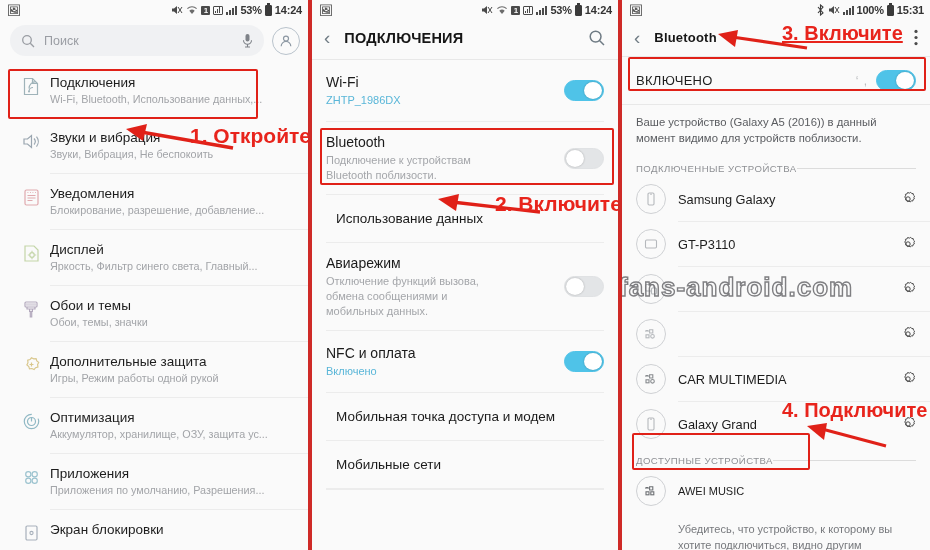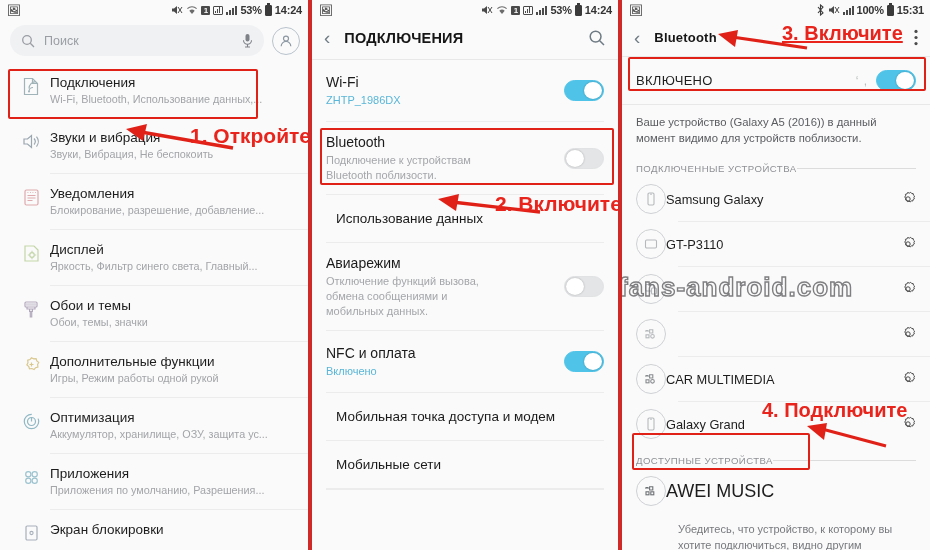--- a/index.html
+++ b/index.html
@@ -101,21 +101,21 @@
   .plain { padding: 16px 24px; font-size: 13.5px; color: #1b1b1b; }
 
   
   .bt-toggle-row { display: flex; align-items: center; padding: 13px 14px; }
   .bt-toggle-row .lbl { flex: 1; font-size: 13px; color: #1f1f1f; letter-spacing: .3px; }
   .spin { font-size: 12px; color: #b9bbbe; margin-right: 8px; letter-spacing: 1px; }
   .notice { padding: 9px 14px 12px; font-size: 11.3px; color: #5a5c60; line-height: 16px; }
   .sectionhead { display: flex; align-items: center; padding: 5px 14px 3px; }
   .sectionhead span { font-size: 9.6px; color: #8e9094; letter-spacing: .45px; white-space: nowrap;}
   .sectionhead .ln { flex: 1; height: 1px; background: #dcdcdc; }
-  .devrow { display: flex; align-items: center; padding: 7px 14px; gap: 0; }
+  .devrow { display: flex; align-items: center; padding: 7px 14px; gap: 12px; }
   .devcirc {
     width: 30px; height: 30px; border-radius: 50%; border: 1.2px solid #cfd1d4;
     display: flex; align-items: center; justify-content: center; flex: none;
   }
   .devrow .dn { flex: 1; font-size: 12.8px; color: #1d1d1d; }
   .gear { flex: none; }
   .devsep { height: 1px; background: #ececec; margin-left: 56px; }
   .hint { padding: 8px 14px 0 56px; font-size: 11px; color: #77797d; line-height: 16px; }
 
   
@@ -274,21 +274,21 @@
       <div class="sep"></div>
 
       <div class="row">
         <div class="ic">
           <svg width="21" height="21" viewBox="0 0 21 21">
               <path d="M10.5 2.8l2.2 1.1 2.4-.3.7 2.3 1.9 1.5-1.1 2.2.3 2.4-2.3.7-1.5 1.9-2.2-1.1-2.4.3-.7-2.3L5.9 9.9 7 7.7l-.3-2.4 2.3-.7z" stroke="#d9c78c" stroke-width="1.2" fill="none"></path>
               <path d="M10.5 7.5v4M8.5 9.5h4" stroke="#d9c78c" stroke-width="1.2"></path>
             </svg>
         </div>
         <div class="txt">
-          <div class="t1">Дополнительные функции</div>
+          <div class="t1">Дополнительные защита</div>
           <div class="t2">Игры, Режим работы одной рукой</div>
         </div>
       </div>
       <div class="sep"></div>
 
       <div class="row">
         <div class="ic">
           <svg width="21" height="21" viewBox="0 0 21 21">
               <circle cx="10.5" cy="10.5" r="7.2" stroke="#8fb8c4" stroke-width="1.2" fill="none" stroke-dasharray="34 8"></circle>
               <circle cx="10.5" cy="10.5" r="4" stroke="#8fb8c4" stroke-width="1.2" fill="none"></circle>
@@ -627,39 +627,39 @@
 
     <div class="devrow">
       <div class="devcirc">
         <svg width="16" height="16" viewBox="0 0 16 16">
             <path d="M3 6V4.5h2V6" stroke="#6d7074" stroke-width="1.1" fill="none"></path>
             <path d="M6.6 3.8h3.2v3.2H6.6z" stroke="#6d7074" stroke-width="1.1" fill="none"></path>
             <rect x="3" y="8.8" width="3" height="3" stroke="#6d7074" stroke-width="1.1" fill="none"></rect>
             <rect x="7.8" y="8.8" width="3" height="3" stroke="#6d7074" stroke-width="1.1" fill="none"></rect>
           </svg>
       </div>
-      <div class="dn" style="font-size:18px;">AWEI MUSIC</div>
+      <div class="dn" style="font-size:11px;">AWEI MUSIC</div>
     </div>
 
     <div class="hint">Убедитесь, что устройство, к которому вы хотите подключиться, видно другим устройствам.</div>
 
     <div class="redbox" style="left:6px;top:57px;width:298px;height:34px;"></div>
     <div class="arrow" style="left:90px;top:28px;width:98px;height:28px;">
       <svg width="98" height="28" viewBox="0 0 98 28">
         <path d="M95 20 L20 9" stroke="#e02118" stroke-width="3.2" fill="none"></path>
         <path d="M6 6 L26 2 L23 19 Z" fill="#e02118"></path>
       </svg>
     </div>
     <div class="anno" style="left:160px;top:22px;font-size:20px;text-decoration:underline;">3. Включите</div>
 
     <div class="redbox" style="left:10px;top:433px;width:178px;height:37px;"></div>
     <div class="arrow" style="left:178px;top:420px;width:90px;height:30px;">
       <svg width="90" height="30" viewBox="0 0 90 30">
         <path d="M86 26 L22 9" stroke="#e02118" stroke-width="3.2" fill="none"></path>
         <path d="M7 6 L27 3 L24 20 Z" fill="#e02118"></path>
       </svg>
     </div>
-    <div class="anno" style="left:140px;top:399px;font-size:20px;">4. Подключите</div>
+    <div class="anno" style="left:160px;top:399px;font-size:20px;">4. Подключите</div>
 
     <div class="wm" style="left:-3px;top:272px;font-size:26px;">fans-android.com</div>
   </div>
 
 </div>
 
 </body></html>

